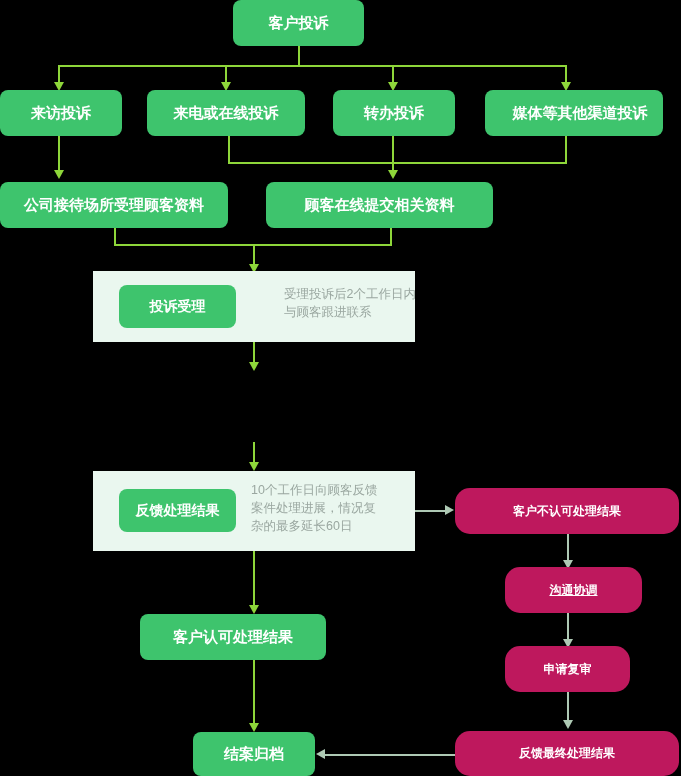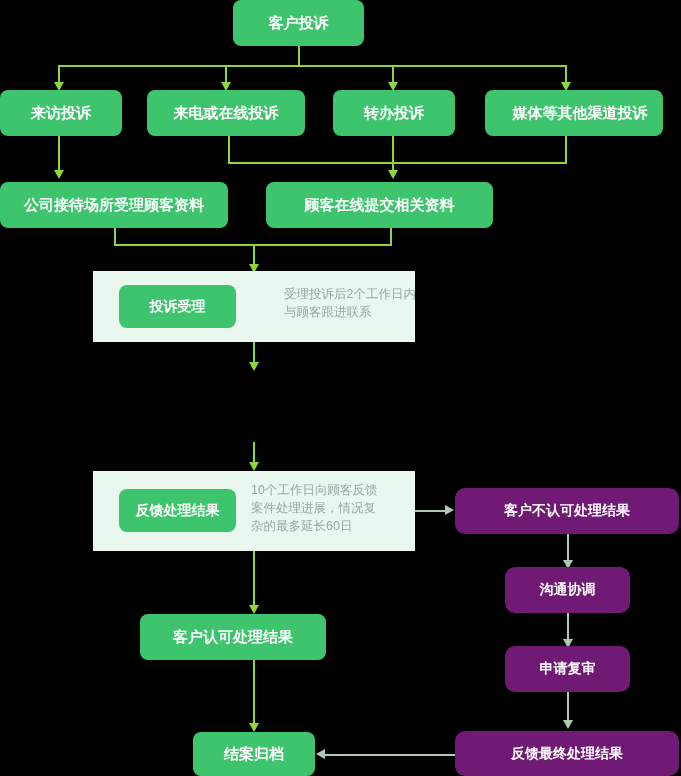--- a/index.html
+++ b/index.html
@@ -26,24 +26,24 @@
     box-sizing: border-box;
     line-height: 1.25;
     z-index: 3;
   }
   .node.primary {
     background: #3ec46d;
     font-size: 15px;
     font-weight: 600;
   }
   .node.muted {
-    background: #701a75;
-    font-size: 14px;
+    background: #be185d;
+    font-size: 12px;
     font-weight: 600;
-    border-radius: 10px;
+    border-radius: 15px;
   }
   .panel {
     position: absolute;
     background: #eaf7ef;
     box-sizing: border-box;
     z-index: 2;
     display: flex;
     align-items: center;
   }
   .panel .pill {
@@ -185,20 +185,20 @@
 
 
   <div class="panel" style="left:93px; top:471px; width:322px; height:80px;">
     <div class="pill" style="left:26px; top:18px; width:117px; height:43px;">反馈处理结果</div>
     <div class="desc" style="left:158px; top:10px; width:160px;">10个工作日向顾客反馈
 案件处理进展，情况复
 杂的最多延长60日</div>
   </div>
 
   <div class="node muted" style="left:455px; top:488px; width:224px; height:46px;">客户不认可处理结果</div>
-  <div class="node muted" style="left:505px; top:567px; width:125px; height:46px;">沟通协调</div>
+  <div class="node muted" style="left:505px; top:567px; width:137px; height:46px;text-decoration:underline;">沟通协调</div>
   <div class="node muted" style="left:505px; top:646px; width:125px; height:46px;">申请复审</div>
   <div class="node muted" style="left:455px; top:731px; width:224px; height:45px;">反馈最终处理结果</div>
 
   <div class="node primary" style="left:140px; top:614px; width:186px; height:46px;">客户认可处理结果</div>
   <div class="node primary" style="left:193px; top:732px; width:122px; height:44px;">结案归档</div>
 
 </div>
 
 </body></html>

